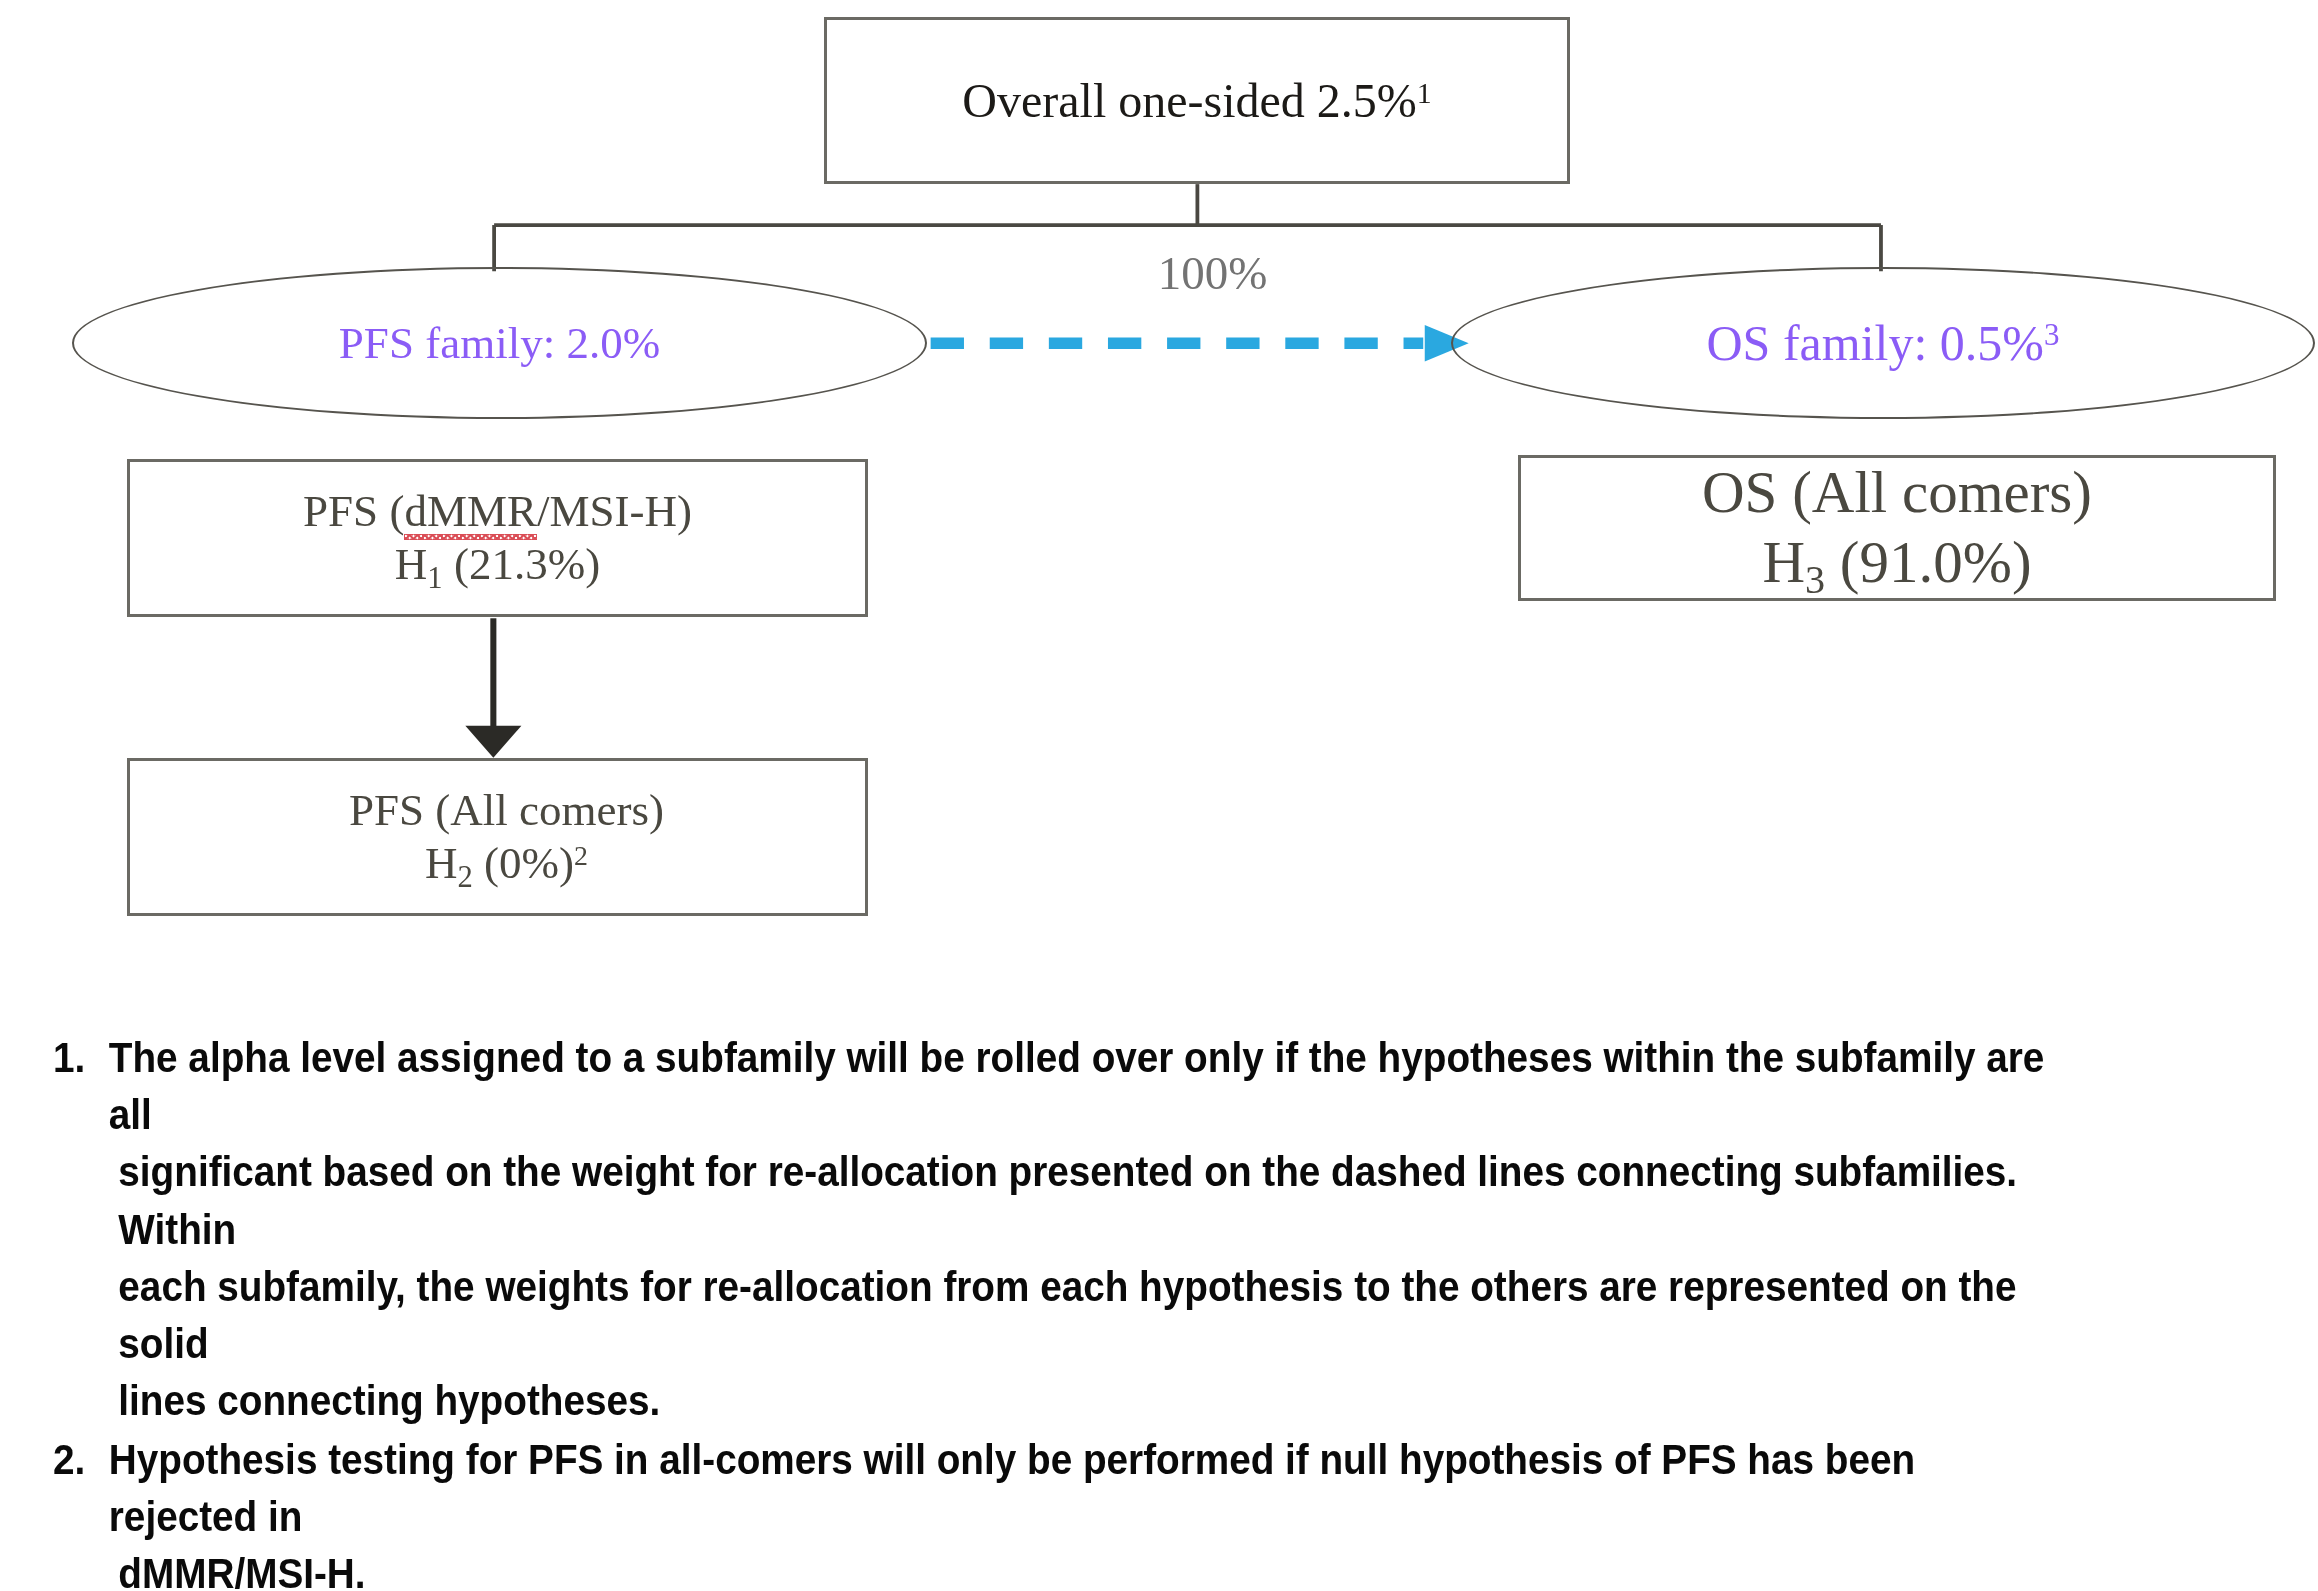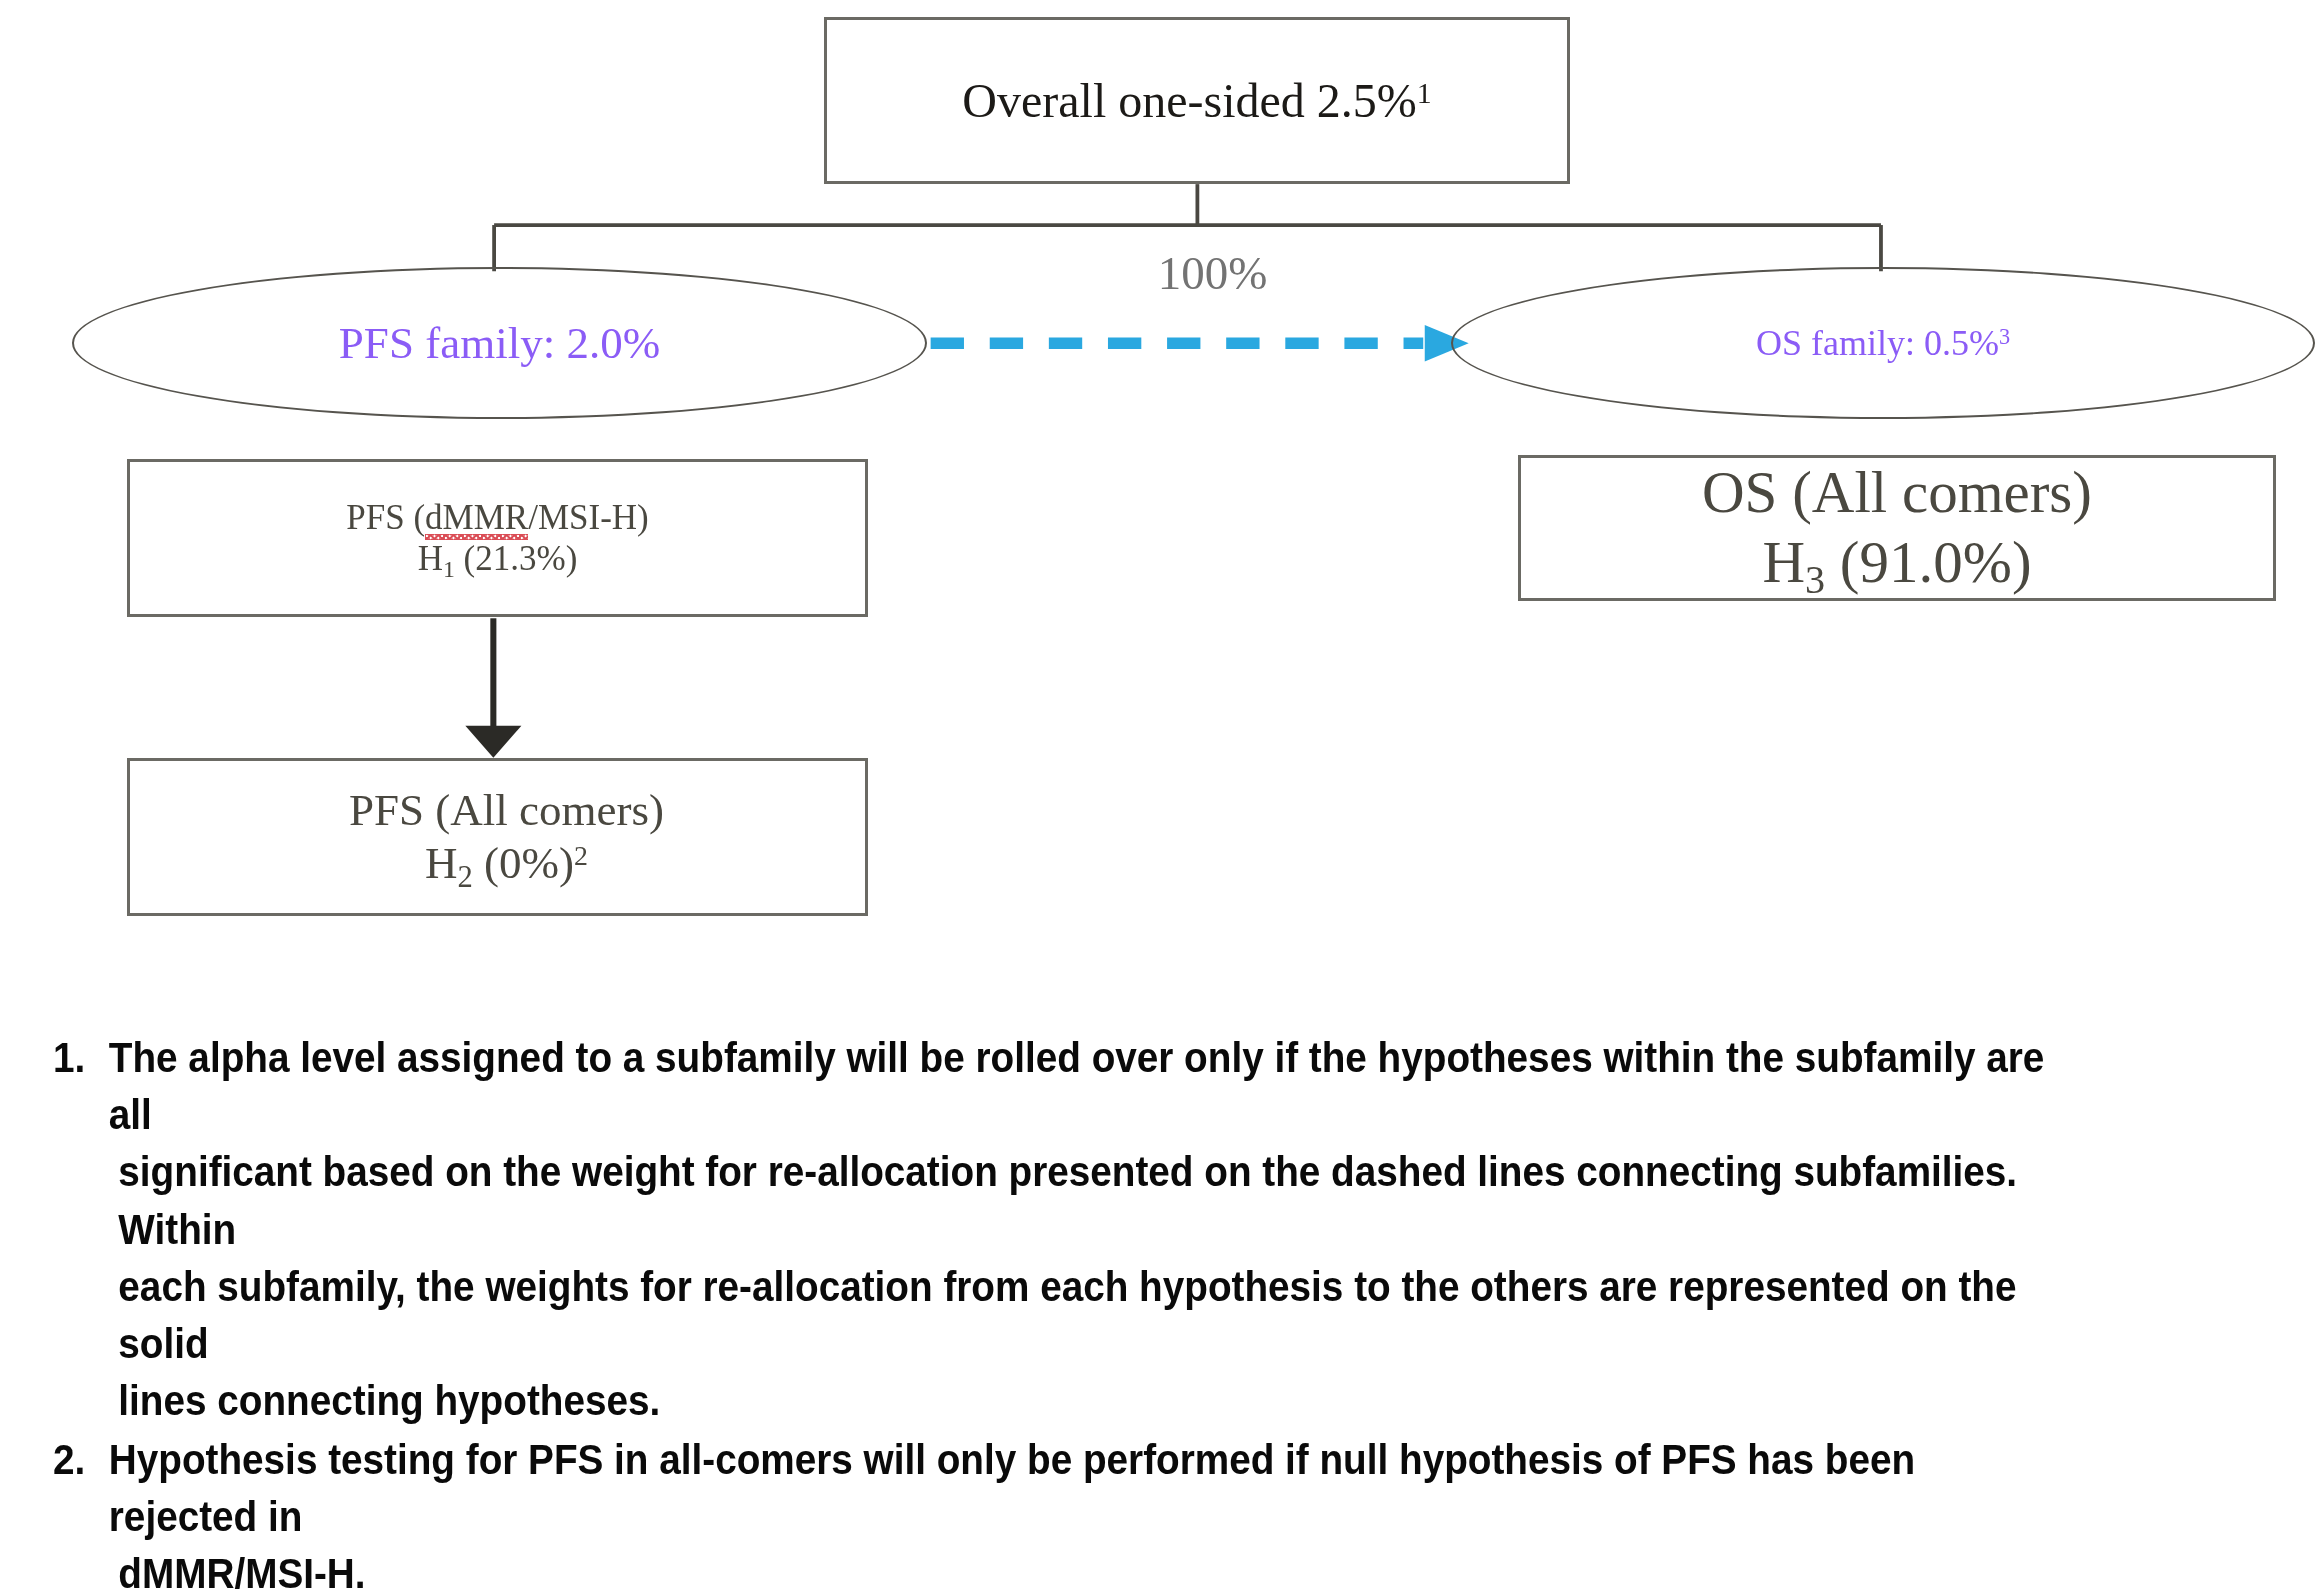--- a/index.html
+++ b/index.html
@@ -78,30 +78,30 @@
     top: 267px;
     width: 855px;
     height: 152px;
     font-size: 45px;
   }
   #os-family-ellipse {
     left: 1451px;
     top: 267px;
     width: 864px;
     height: 152px;
-    font-size: 36px;
+    font-size: 50px;
   }
 
   
   #pfs-dmmr-box {
     left: 127px;
     top: 459px;
     width: 741px;
     height: 158px;
-    font-size: 35px;
+    font-size: 45px;
   }
   #pfs-allcomers-box {
     left: 127px;
     top: 758px;
     width: 741px;
     height: 158px;
     font-size: 45px;
     padding-left: 18px;
   }
   #os-allcomers-box {

